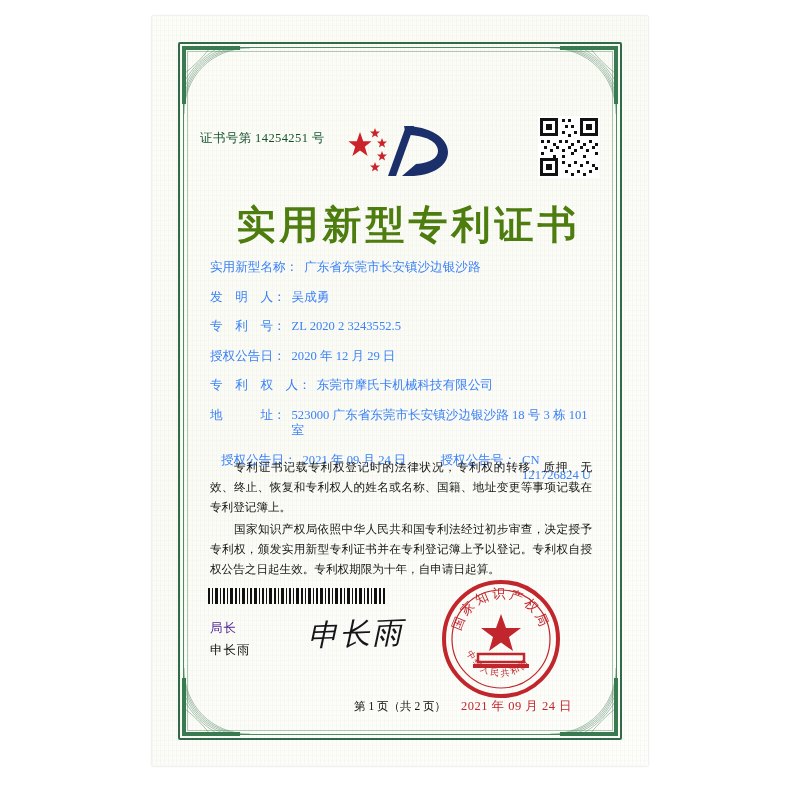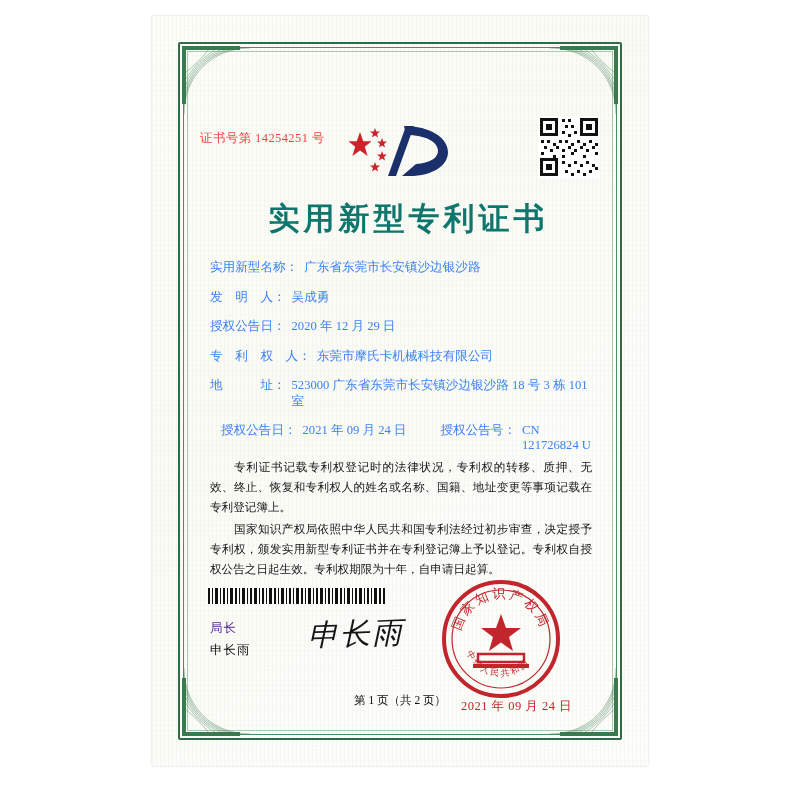--- a/index.html
+++ b/index.html
@@ -99,21 +99,21 @@
     top: 52px;
     right: 48px;
     bottom: 48px;
   }
 
   .cert-no {
     position: absolute;
     left: 0;
     top: 62px;
     font-size: 12.5px;
-    color: #ef4444;
+    color: #14532d;
     letter-spacing: 0.4px;
     font-family: "Liberation Serif", serif;
   }
 
   .emblem {
     position: absolute;
     left: 50%;
     top: 52px;
     transform: translateX(-50%);
     width: 112px;
@@ -127,24 +127,24 @@
     width: 62px;
     height: 62px;
   }
 
   .title {
     position: absolute;
     left: 17px;
     right: 0;
     top: 130px;
     text-align: center;
-    font-size: 31px;
+    font-size: 39px;
     font-weight: bold;
     letter-spacing: 4px;
-    color: #0f766e;
+    color: #4d7c0f;
     font-family: "Liberation Serif", "DejaVu Serif", serif;
   }
 
   .fields {
     position: absolute;
     left: 10px;
     right: 6px;
     top: 192px;
   }
   .field-row {
@@ -240,21 +240,21 @@
     font-size: 12.5px;
     color: #c0262c;
     letter-spacing: 0.5px;
     font-family: "Liberation Serif", serif;
   }
 
   .page-no {
     position: absolute;
     left: 0;
     right: 0;
-    bottom: 10px;
+    bottom: 4px;
     text-align: center;
     font-size: 11.5px;
     color: #111;
     font-family: Liberation Serif, serif;
   }
 
   .footnote {
     position: absolute;
     left: 0;
     right: 0;
@@ -406,20 +406,24 @@
       <div class="fields">
         <div class="field-row">
           <span class="field-label">实用新型名称：</span>
           <span class="field-value">广东省东莞市长安镇沙边银沙路</span>
         </div>
         <div class="field-row">
           <span class="field-label">发　明　人：</span>
           <span class="field-value">吴成勇</span>
         </div>
         <div class="field-row">
+          <span class="field-label">专　利　号：</span>
+          <span class="field-value">ZL 2020 2 3243552.5</span>
+        </div>
+        <div class="field-row">
           <span class="field-label">授权公告日：</span>
           <span class="field-value">2020 年 12 月 29 日</span>
         </div>
         <div class="field-row">
           <span class="field-label">专　利　权　人：</span>
           <span class="field-value">东莞市摩氏卡机械科技有限公司</span>
         </div>
         <div class="field-row">
           <span class="field-label">地　　　址：</span>
           <span class="field-value">523000  广东省东莞市长安镇沙边银沙路 18 号 3 栋 101 室</span>

